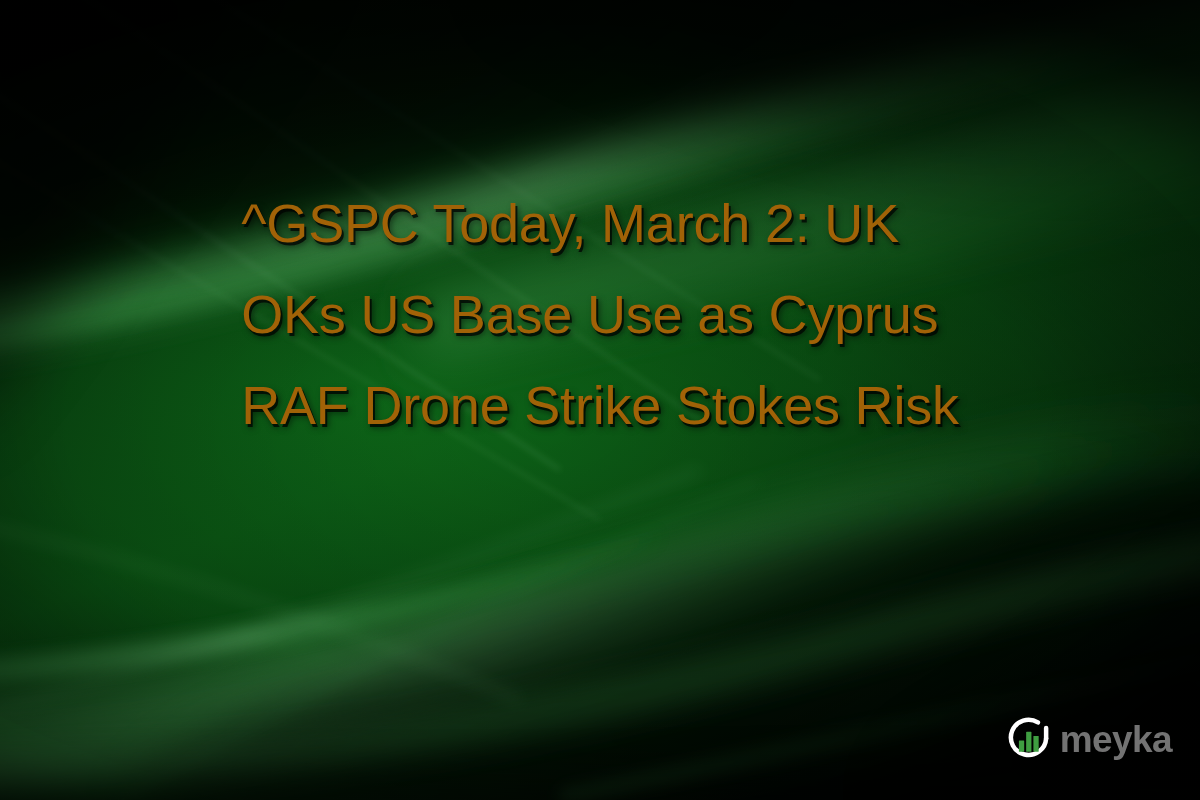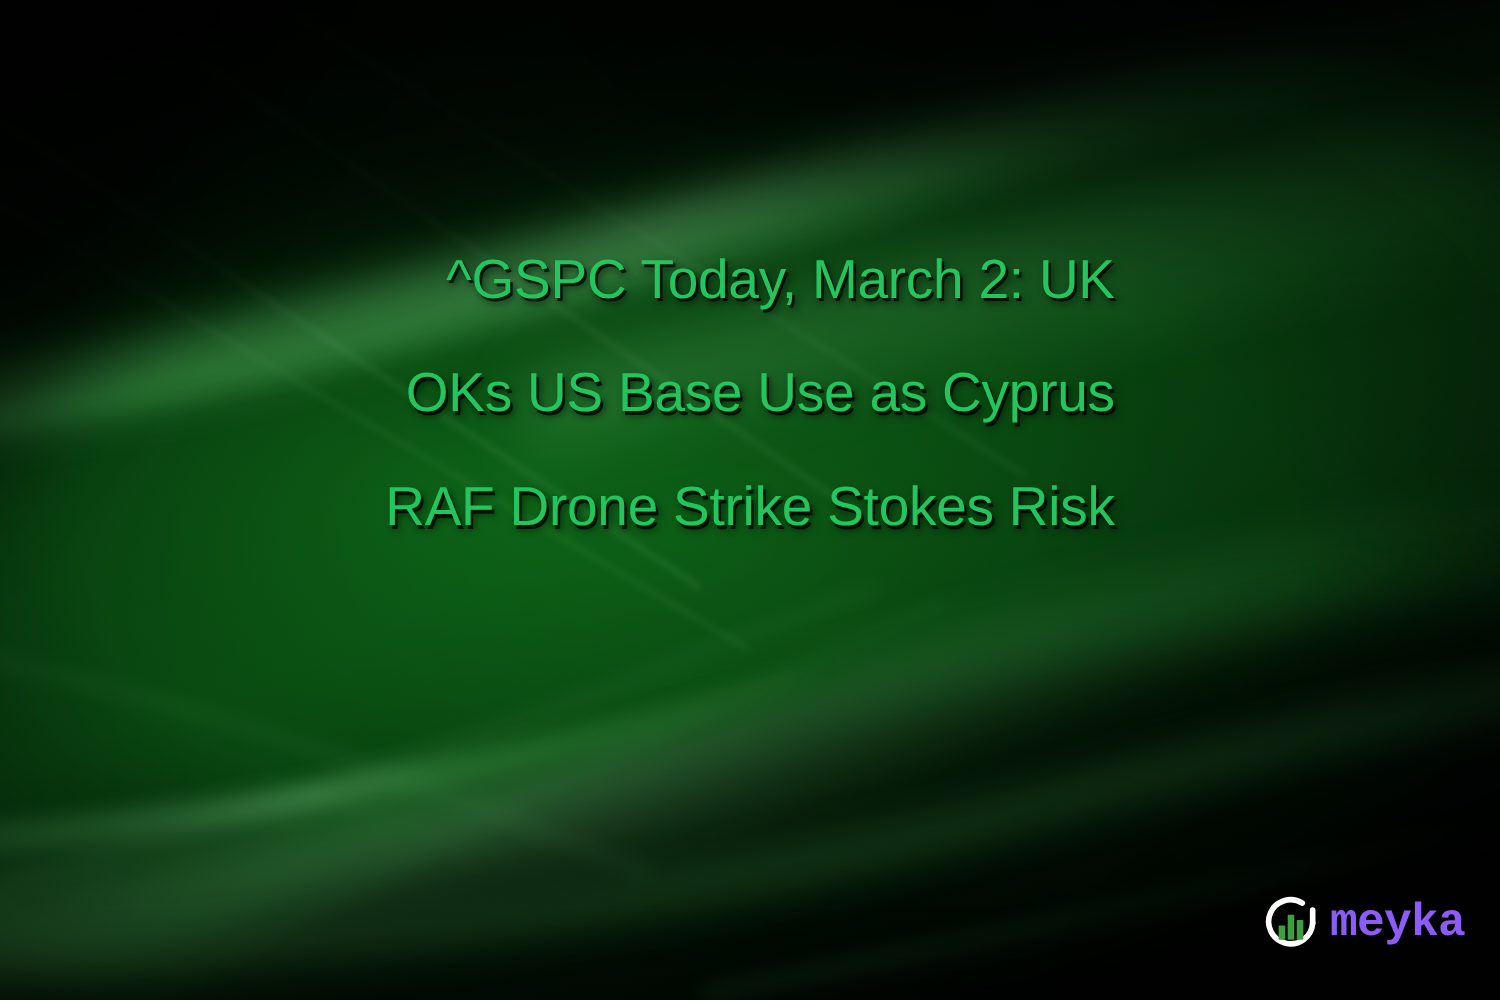--- a/index.html
+++ b/index.html
@@ -51,25 +51,25 @@
     flex-direction: column;
     align-items: center;
     justify-content: flex-start;
     padding: 0 48px;
     box-sizing: border-box;
     z-index: 5;
   }
 
   .headline {
     margin: 0;
-    text-align: right;
-    color: #22c55e;
+    text-align: left;
+    color: #a16207;
     font-family: "Liberation Sans", sans-serif;
     font-weight: 400;
-    font-size: 44px;
+    font-size: 54px;
     line-height: 91px;
     letter-spacing: -0.2px;
     white-space: pre-line;
     text-shadow:
       2px 3px 0 rgba(0,0,0,0.72),
       3px 4px 6px rgba(0,0,0,0.55);
   }
 
   
   .brand {
@@ -83,22 +83,22 @@
   }
 
   .brand-mark {
     width: 47px;
     height: 47px;
     display: block;
     flex: 0 0 auto;
   }
 
   .brand-name {
-    color: #8b5cf6;
-    font-family: Liberation Mono, monospace;
+    color: #737373;
+    font-family: Liberation Sans, sans-serif;
     font-weight: 700;
     font-size: 37px;
     line-height: 1;
     letter-spacing: -0.6px;
     position: relative;
     top: 1px;
   }
 </style>
 </head>
 <body>

